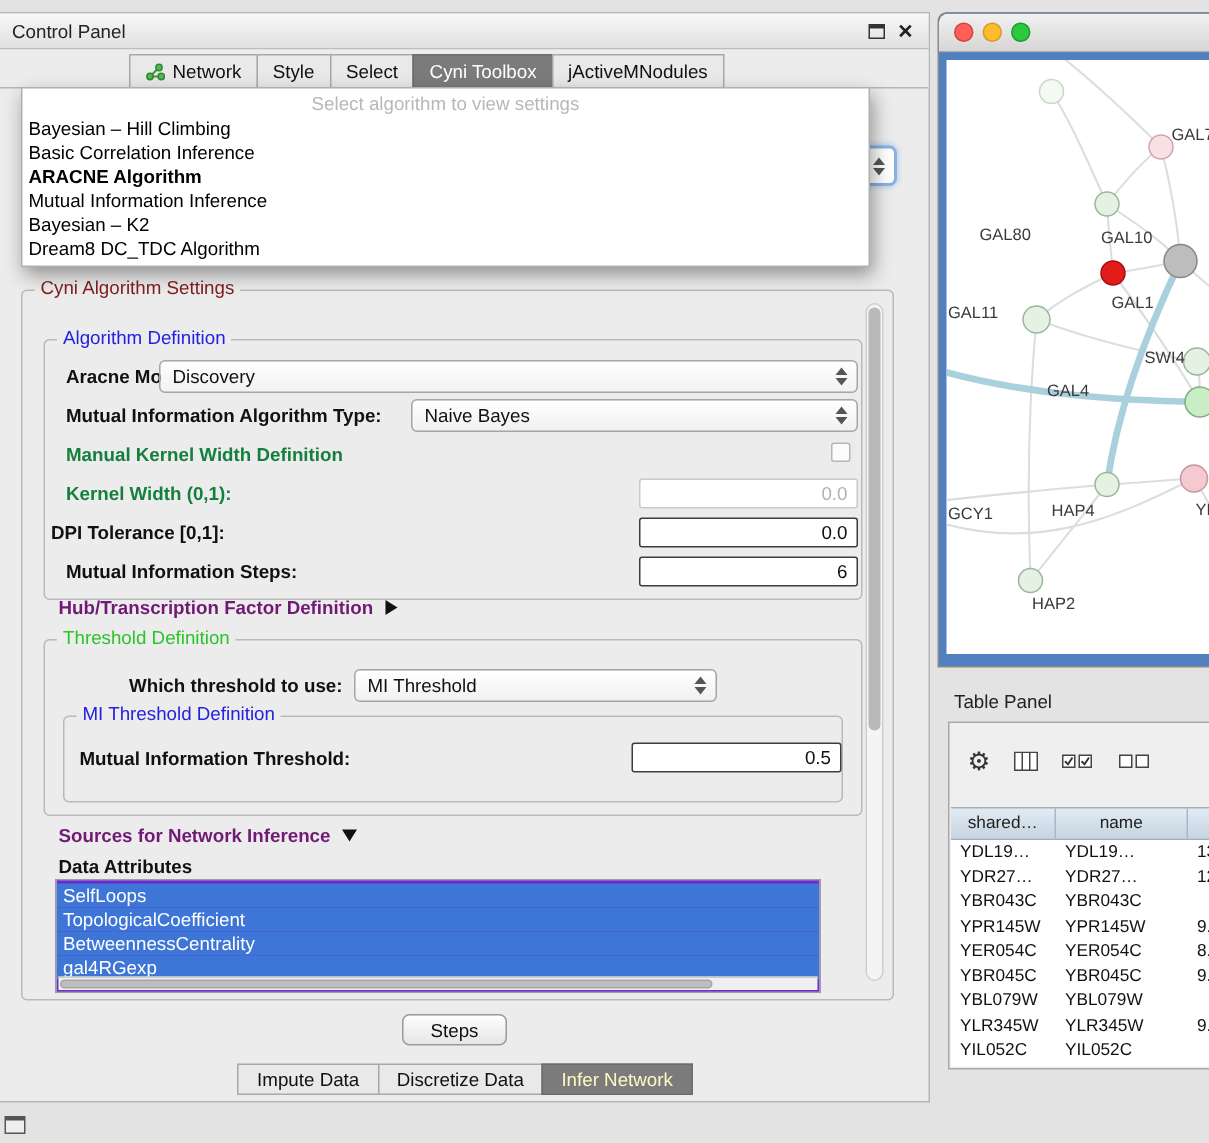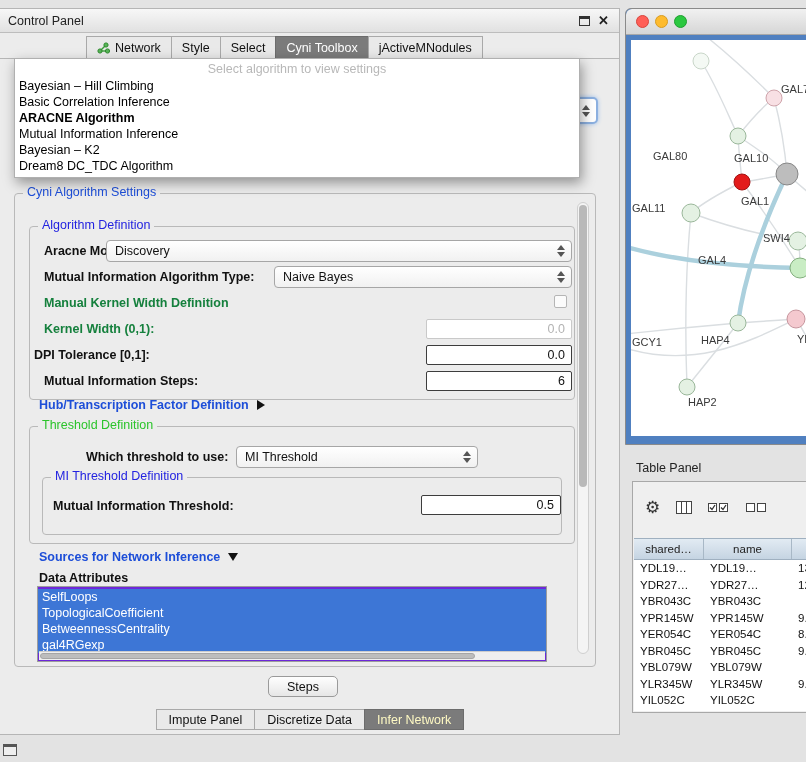--- a/index.html
+++ b/index.html
@@ -18,34 +18,34 @@
   .tab.active{background:#7b7b7b;color:#fff;border-color:#6c6c6c}
 
   
   .combo-fragment{position:absolute;left:558px;top:88px;width:40px;height:27px;border-radius:5px;border:2px solid #8cb0e0;box-shadow:0 0 4px #9cc0ee;background:#fff;z-index:5;display:flex;align-items:center;justify-content:flex-end;padding-right:6px}
 
   
   .groupbox{position:absolute;border:1px solid #b9b9b9;border-radius:4px}
   .legend{position:absolute;top:-9px;left:8px;background:#ececec;padding:0 4px;font-size:12.5px;white-space:nowrap}
   .legend.blue{color:#2222e0}
   .legend.green{color:#2bc42b}
-  .legend.black{color:#1d4ed8}
+  .legend.black{color:#7f1d1d}
   .label{position:absolute;font-size:12.5px;font-weight:bold;color:#111;line-height:16px;white-space:nowrap}
   .label.disabled{color:#15803d}
   .combo{position:absolute;height:22px;border:1px solid #a6a6a6;border-radius:4px;background:linear-gradient(#ffffff,#f1f1f1);font-size:12.5px;display:flex;align-items:center;padding-left:8px;color:#111}
   .stepper{position:absolute;right:6px;top:0;bottom:0;display:flex;flex-direction:column;justify-content:center;gap:2px}
   .combo-fragment .stepper{position:static;margin-left:auto}
   .arrow-up{width:0;height:0;border-left:4px solid transparent;border-right:4px solid transparent;border-bottom:5px solid #555}
   .arrow-down{width:0;height:0;border-left:4px solid transparent;border-right:4px solid transparent;border-top:5px solid #555}
   .tfield{position:absolute;height:20px;background:#fff;border:1px solid #3d3d3d;border-radius:2px;font-size:12.5px;color:#111;display:flex;align-items:center;justify-content:flex-end;padding-right:6px}
   .tfield.disabled{border:1px solid #c9c9c9;color:#b3b3b3}
   .checkbox{position:absolute;width:13px;height:13px;border:1px solid #b5b5b5;background:#fbfbfb;border-radius:2px}
   .tri-right{width:0;height:0;border-top:5px solid transparent;border-bottom:5px solid transparent;border-left:8px solid #111;display:inline-block}
   .tri-down{width:0;height:0;border-left:5px solid transparent;border-right:5px solid transparent;border-top:8px solid #111;display:inline-block}
-  .inline-row{position:absolute;display:flex;align-items:center;gap:8px;font-size:12.5px;font-weight:bold;color:#1d4ed8}
+  .inline-row{position:absolute;display:flex;align-items:center;gap:8px;font-size:12.5px;font-weight:bold;color:#701a75}
 
   
   .settings-group{left:14px;top:184px;width:582px;height:474px}
   .v-scrollbar{position:absolute;right:6px;top:8px;width:12px;height:452px;background:#f4f4f4;border:1px solid #cfcfcf;border-radius:6px}
   .v-scrollbar .thumb{position:absolute;left:1px;top:2px;width:8px;height:282px;background:#b9b9b9;border-radius:4px}
   .algo-group{left:14px;top:32px;width:546px;height:174px}
   .threshold-group{left:14px;top:232px;width:546px;height:118px}
   .mi-group{left:12px;top:50px;width:520px;height:58px}
 
   .attr-list{position:absolute;left:22px;top:392px;width:510px;height:76px;background:#6d28d9;border:1px solid #9d9d9d;overflow:hidden;padding-top:2px}
@@ -214,21 +214,21 @@
         <div class="attr-hscroll">
         <div class="thumb"></div>
       </div>
     </div>
   </div>
 
   <div class="apply-button">Steps</div>
 
   <div class="bottom-tab-bar">
     <div class="btab">
-        <span>Impute Panel</span>
+        <span>Impute Data</span>
       </div>
     <div class="btab">
         <span>Discretize Data</span>
       </div>
     <div class="btab active">
         <span>Infer Network</span>
       </div>
   </div>
 
   <div class="algo-popup">

